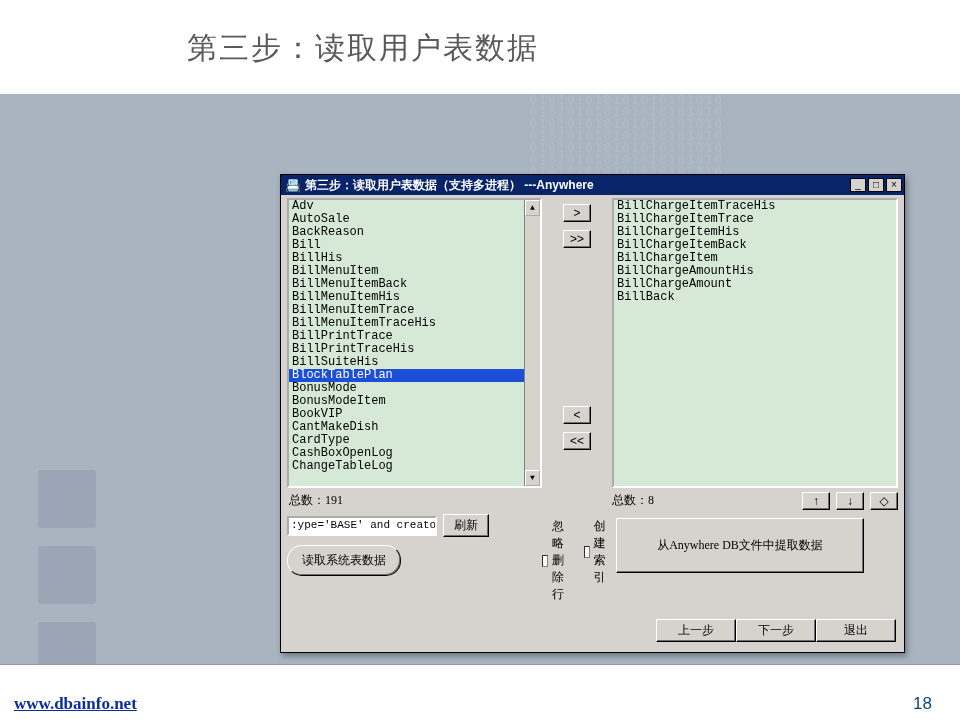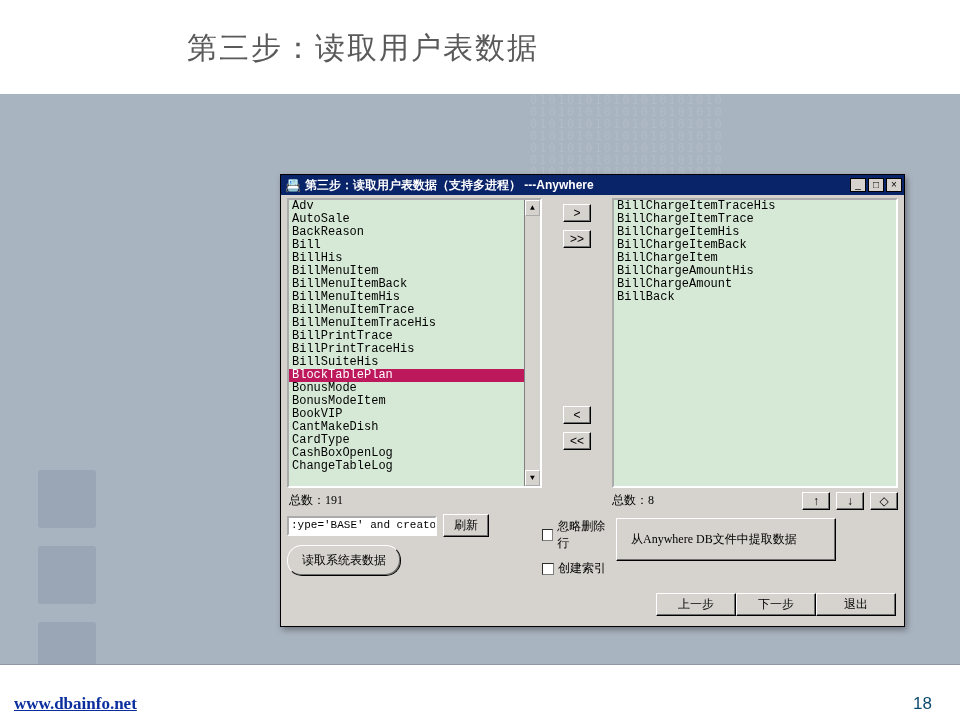--- a/index.html
+++ b/index.html
@@ -129,21 +129,21 @@
     height: 290px;
     overflow: hidden;
     font-family: "Courier New", monospace;
     font-size: 12px;
     position: relative;
   }
   .left-list { grid-column:1; grid-row:1; }
   .right-list { grid-column:3; grid-row:1; }
   .listitems { padding: 0; }
   .listitems div { padding: 0 3px; height: 13px; line-height: 13px; white-space: nowrap; }
-  .listitems .sel { background: #be185d; color:#fff; }
+  .listitems .sel { background: #1d4ed8; color:#fff; }
   .vscroll {
     position:absolute; top:0; right:0; bottom:0; width:16px;
     background:#d6d3ce; border-left:1px solid #808080;
     display:flex; flex-direction:column; justify-content:space-between;
   }
   .vscroll .arr { height:16px; border:1px outset #fff; text-align:center; font-size:8px; line-height:14px; }
   .xfer-col {
     grid-column:2; grid-row:1;
     display:flex; flex-direction:column; align-items:center;
     justify-content:flex-start; padding-top:6px; gap:8px;
@@ -160,30 +160,30 @@
     font-family: SimSun, Arial, sans-serif;
     min-width: 34px;
     text-align:center;
   }
   .btn-sm { min-width: 28px; padding:1px 6px; font-size:12px; }
   .btn-wide { min-width: 80px; }
   .total-left { grid-column:1; grid-row:2; font-family: SimSun; font-size:12px; padding-left:2px; }
   .total-right-wrap { grid-column:3; grid-row:2; display:flex; gap:6px; font-family: SimSun; font-size:12px; }
   .total-right-wrap .spacer { flex:1; }
 
-  .opts-col { grid-column:2 / span 1; grid-row:3; display:flex; flex-direction:column; gap:8px; padding-top:4px; align-items:flex-start; }
+  .opts-col { grid-column:2 / span 1; grid-row:3; display:flex; flex-direction:row; gap:8px; padding-top:4px; align-items:flex-start; }
   .chk { display:flex; align-items:center; gap:4px; font-family: SimSun; font-size:12px; }
   .chk .box { width:12px; height:12px; border:1px inset #808080; background:#fff; }
 
   .left-controls { grid-column:1; grid-row:3; display:flex; flex-direction:column; gap:8px; align-items:flex-start; }
   .filter-row { display:flex; gap:6px; align-items:center; }
   .textfield { background:#fff; border:2px inset #fff; height:20px; padding:1px 2px; font-family:"Courier New",monospace; font-size:11px; width:150px; overflow:hidden; white-space:nowrap; }
 
   .extract-area { grid-column:3; grid-row:3; padding:4px 0 0 4px; }
-  .extract-btn { background:#d6d3ce; border:1px solid #000; border-top-color:#fff; border-left-color:#fff; box-shadow: inset -1px -1px #6e6e6e; padding:12px 14px; font-family: SimSun; font-size:12px; width:220px; }
+  .extract-btn { background:#d6d3ce; border:1px solid #000; border-top-color:#fff; border-left-color:#fff; box-shadow: inset -1px -1px #6e6e6e; padding:18px 14px; font-family: SimSun; font-size:12px; text-align:center; width:248px; }
 
   .nav-row {
     grid-column:1 / span 3; grid-row:4;
     display:flex; justify-content:flex-end; gap:0; padding:12px 2px 0 0;
   }
 </style>
 </head>
 <body>
 
 <div class="slide-title">第三步：读取用户表数据</div>

